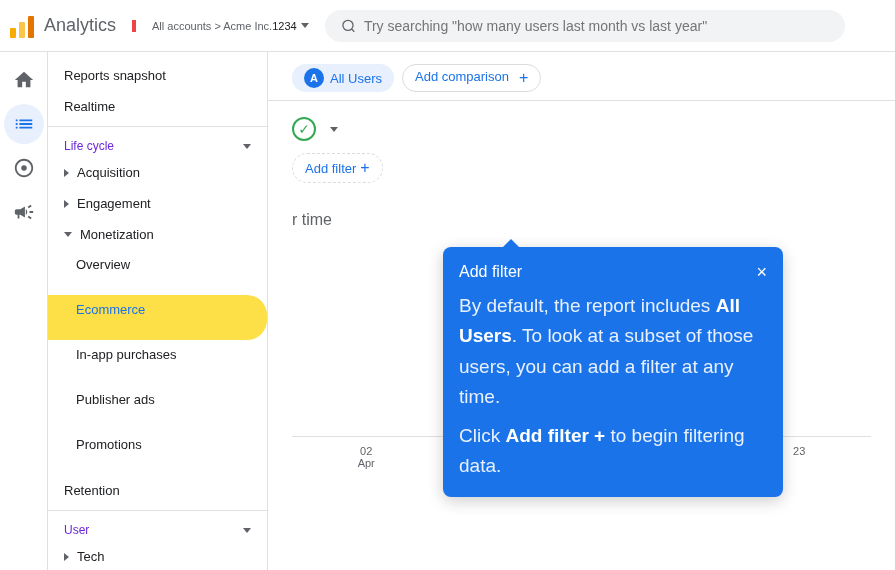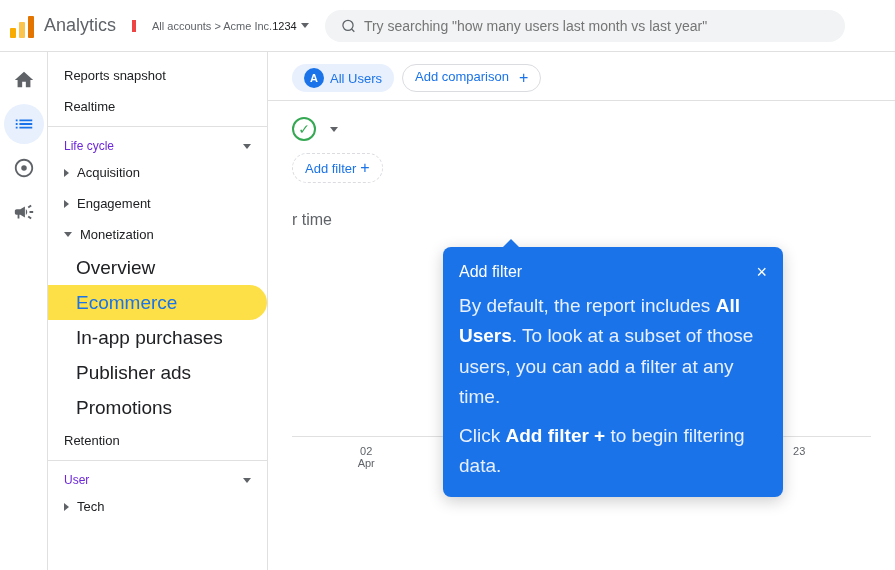--- a/index.html
+++ b/index.html
@@ -136,24 +136,24 @@
     .sidebar-section {
       padding: 8px 16px 4px;
       font-size: 12px;
       color: #6d28d9;
       font-weight: 500;
       display: flex;
       align-items: center;
       justify-content: space-between;
     }
     .sidebar-sub-item {
-      padding: 7px 16px 6px 28px;
+      padding: 7px 16px 23px 28px;
       cursor: pointer;
       color: #202124;
-      font-size: 19px;
+      font-size: 13px;
     }
     .sidebar-sub-item.active {
       background: #fde047;
       color: #1a73e8;
       font-weight: 500;
       border-radius: 0 20px 20px 0;
     }
     .chevron-right {
       width: 0;
       height: 0;

